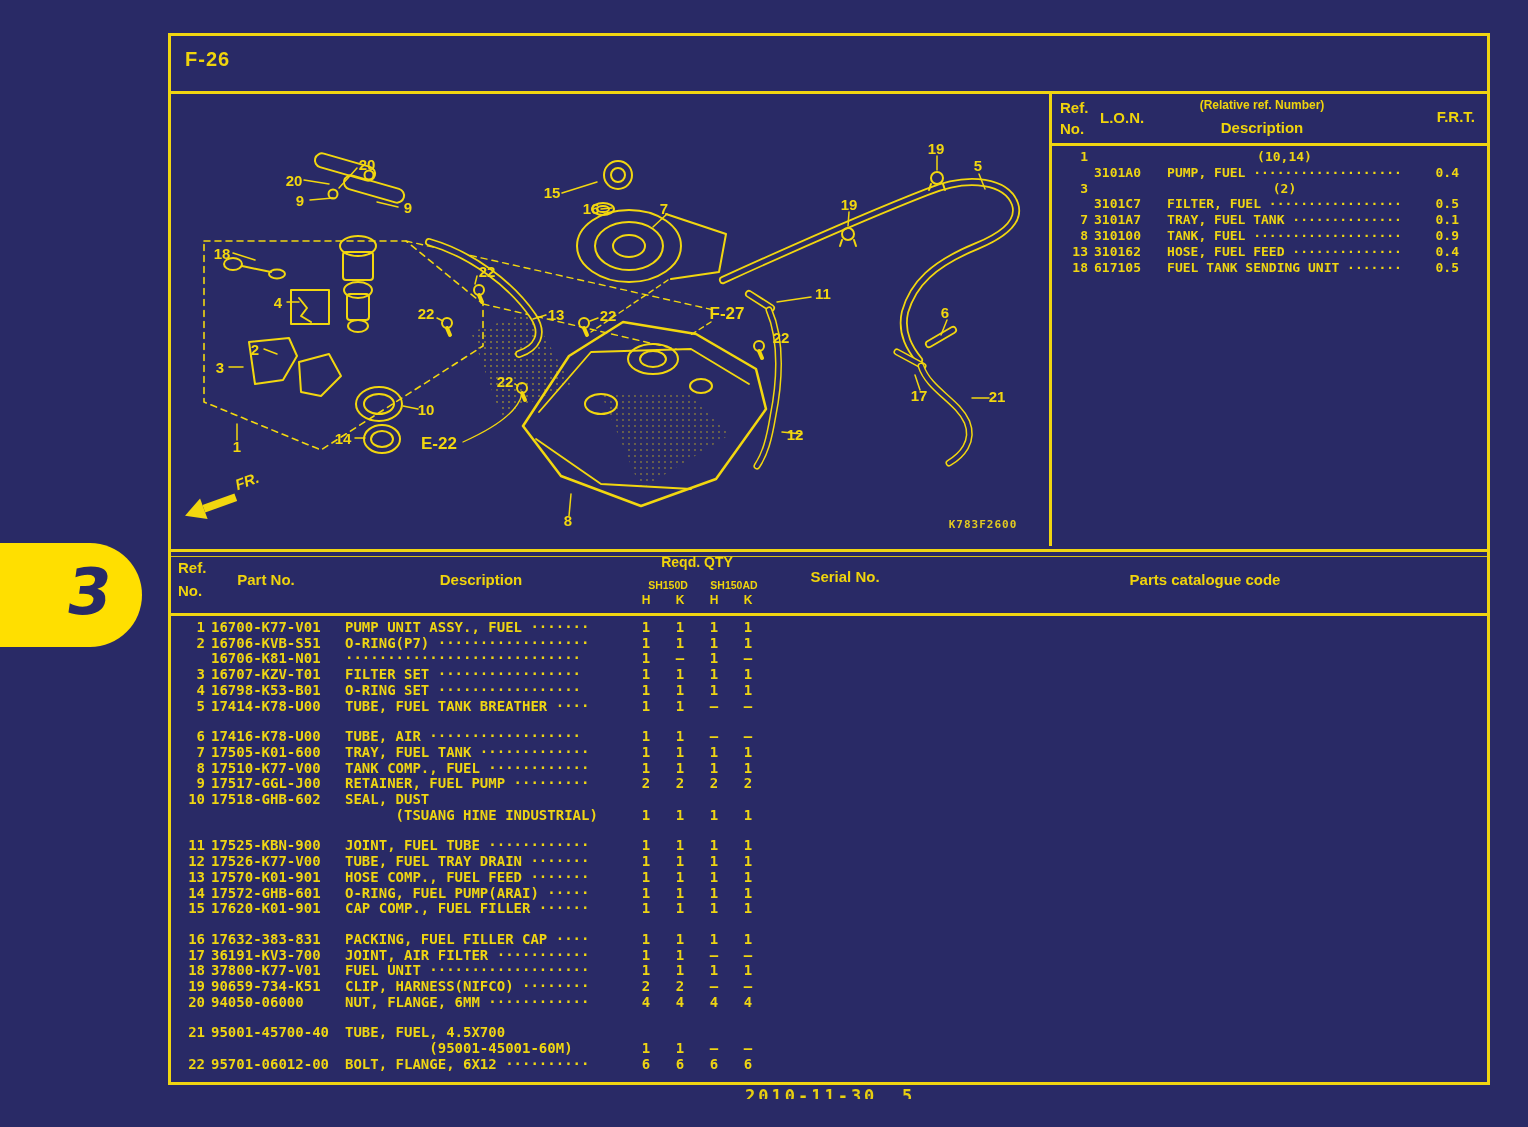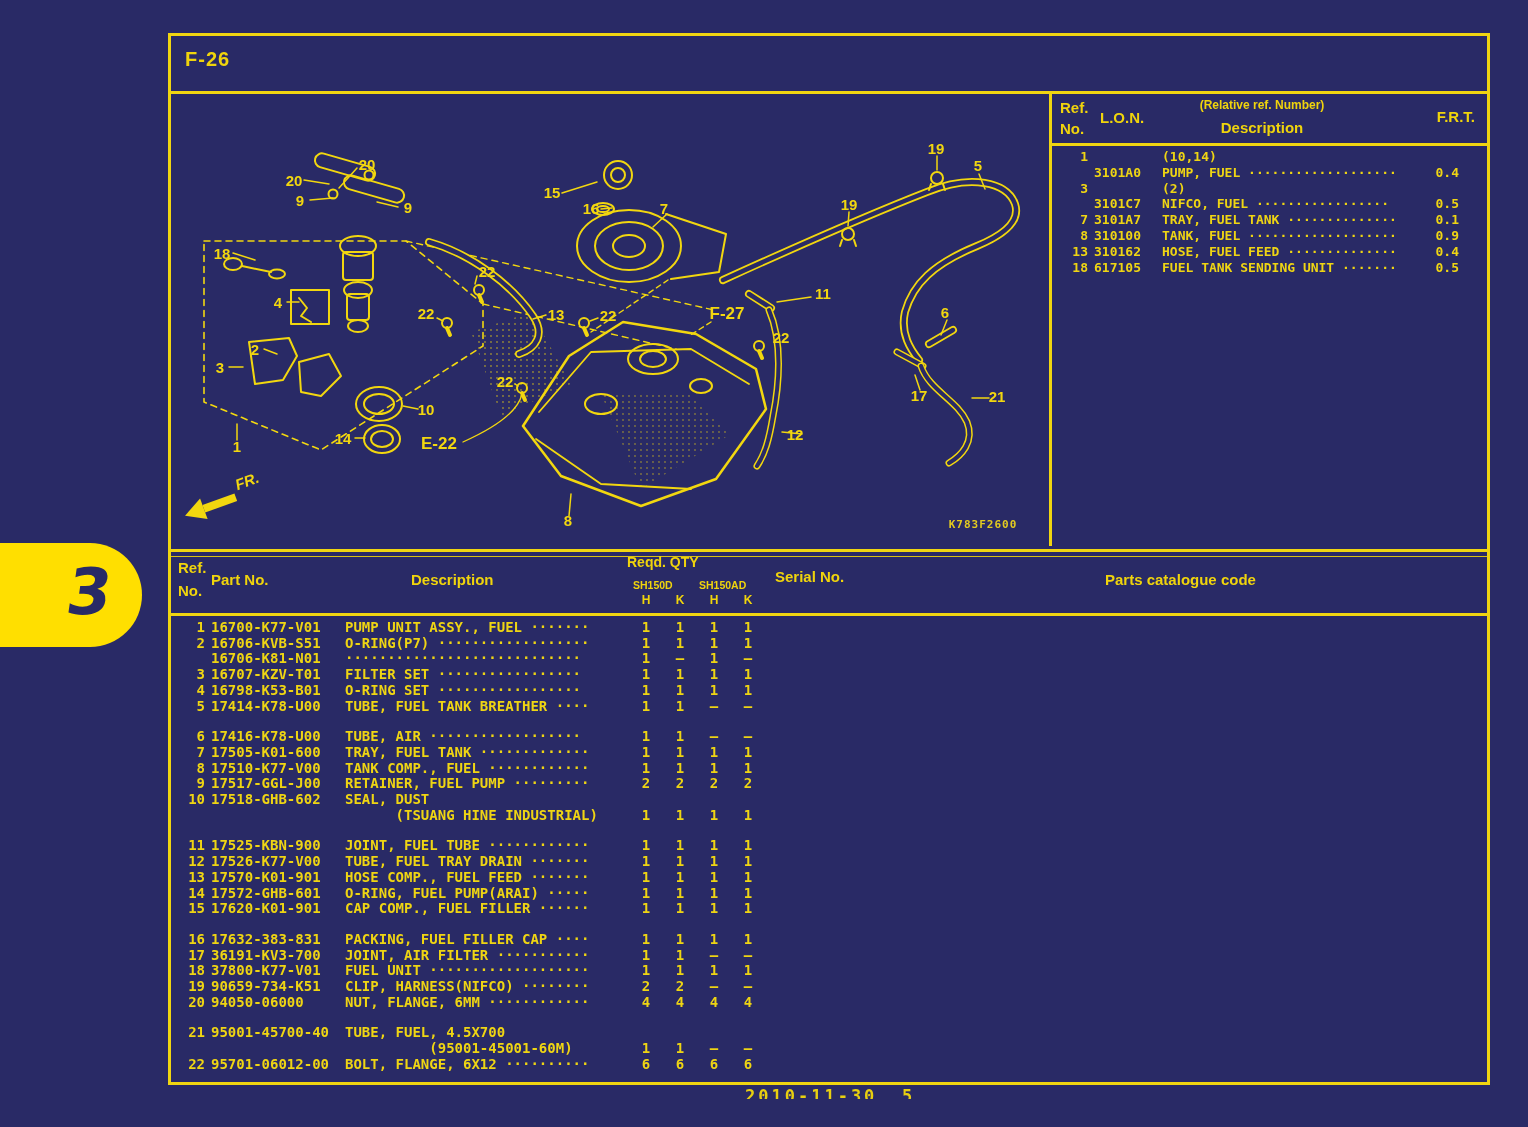--- a/index.html
+++ b/index.html
@@ -15,28 +15,28 @@
   .mid{position:absolute;left:0;top:58px;width:100%;height:455px;}
   .diagram{position:absolute;left:0;top:0;width:878px;height:452px;border-right:3px solid #f0d511;}
   .reftable{position:absolute;left:881px;top:0;width:435px;height:452px;font-weight:bold;}
   .ref-head{position:absolute;left:0;top:0;width:100%;height:49px;border-bottom:3px solid #f0d511;}
   .rh{position:absolute;font-size:15px;font-weight:bold;}
   .rh-small{font-size:12px;}
   .ref-rows{position:absolute;left:0;top:55px;width:100%;}
   .rrow{display:flex;line-height:15.8px;font-family:"DejaVu Sans Mono",monospace;font-size:13px;font-weight:bold;color:#efd513;}
   .rc-ref{width:36px;text-align:right;white-space:pre;}
   .rc-lon{width:62px;margin-left:6px;white-space:pre;}
-  .rc-desc{flex:1;margin-left:6px;white-space:pre;}
+  .rc-desc{flex:1;margin-left:6px;white-space:pre;text-align:center;}
   .rc-frt{width:52px;text-align:right;padding-right:28px;white-space:pre;}
   
   .bottom{position:absolute;left:0;top:513px;width:100%;height:533px;border-top:3px solid #f0d511;}
   .thinline{position:absolute;left:0;top:4px;width:100%;height:1px;background:#d9c013;}
   .parts-head{position:absolute;left:0;top:0;width:100%;height:61px;border-bottom:3px solid #f0d511;}
   .ph{position:absolute;font-weight:bold;font-size:15px;}
-  .ph-c{}
+  .ph-c{text-align:center;}
   .ph-tiny{font-size:10.5px;}
   .ph-hk{font-size:12px;width:34px;text-align:center;}
   .parts-rows{position:absolute;left:0;top:64px;width:100%;padding-top:4px;}
   .prow{display:flex;line-height:15.7px;font-family:"DejaVu Sans Mono",monospace;font-size:14px;font-weight:bold;color:#efd513;padding-left:4px;}
   .prow.gap{margin-top:15px;}
   .pc-ref{width:30px;text-align:right;white-space:pre;}
   .pc-part{width:134px;margin-left:6px;white-space:pre;}
   .pc-desc{width:284px;white-space:pre;}
   .pc-q{width:34px;text-align:center;white-space:pre;}
   .pc-rest{flex:1;}
@@ -301,21 +301,21 @@
             </div>
             <div class="rrow">
               <span class="rc-ref">3</span>
               <span class="rc-lon"></span>
               <span class="rc-desc">(2)</span>
               <span class="rc-frt"></span>
             </div>
             <div class="rrow">
               <span class="rc-ref"></span>
               <span class="rc-lon">3101C7</span>
-              <span class="rc-desc">NIFCO, FUEL ·················</span>
+              <span class="rc-desc">FILTER, FUEL ·················</span>
               <span class="rc-frt">0.5</span>
             </div>
             <div class="rrow">
               <span class="rc-ref">7</span>
               <span class="rc-lon">3101A7</span>
               <span class="rc-desc">TRAY, FUEL TANK ··············</span>
               <span class="rc-frt">0.1</span>
             </div>
             <div class="rrow">
               <span class="rc-ref">8</span>

